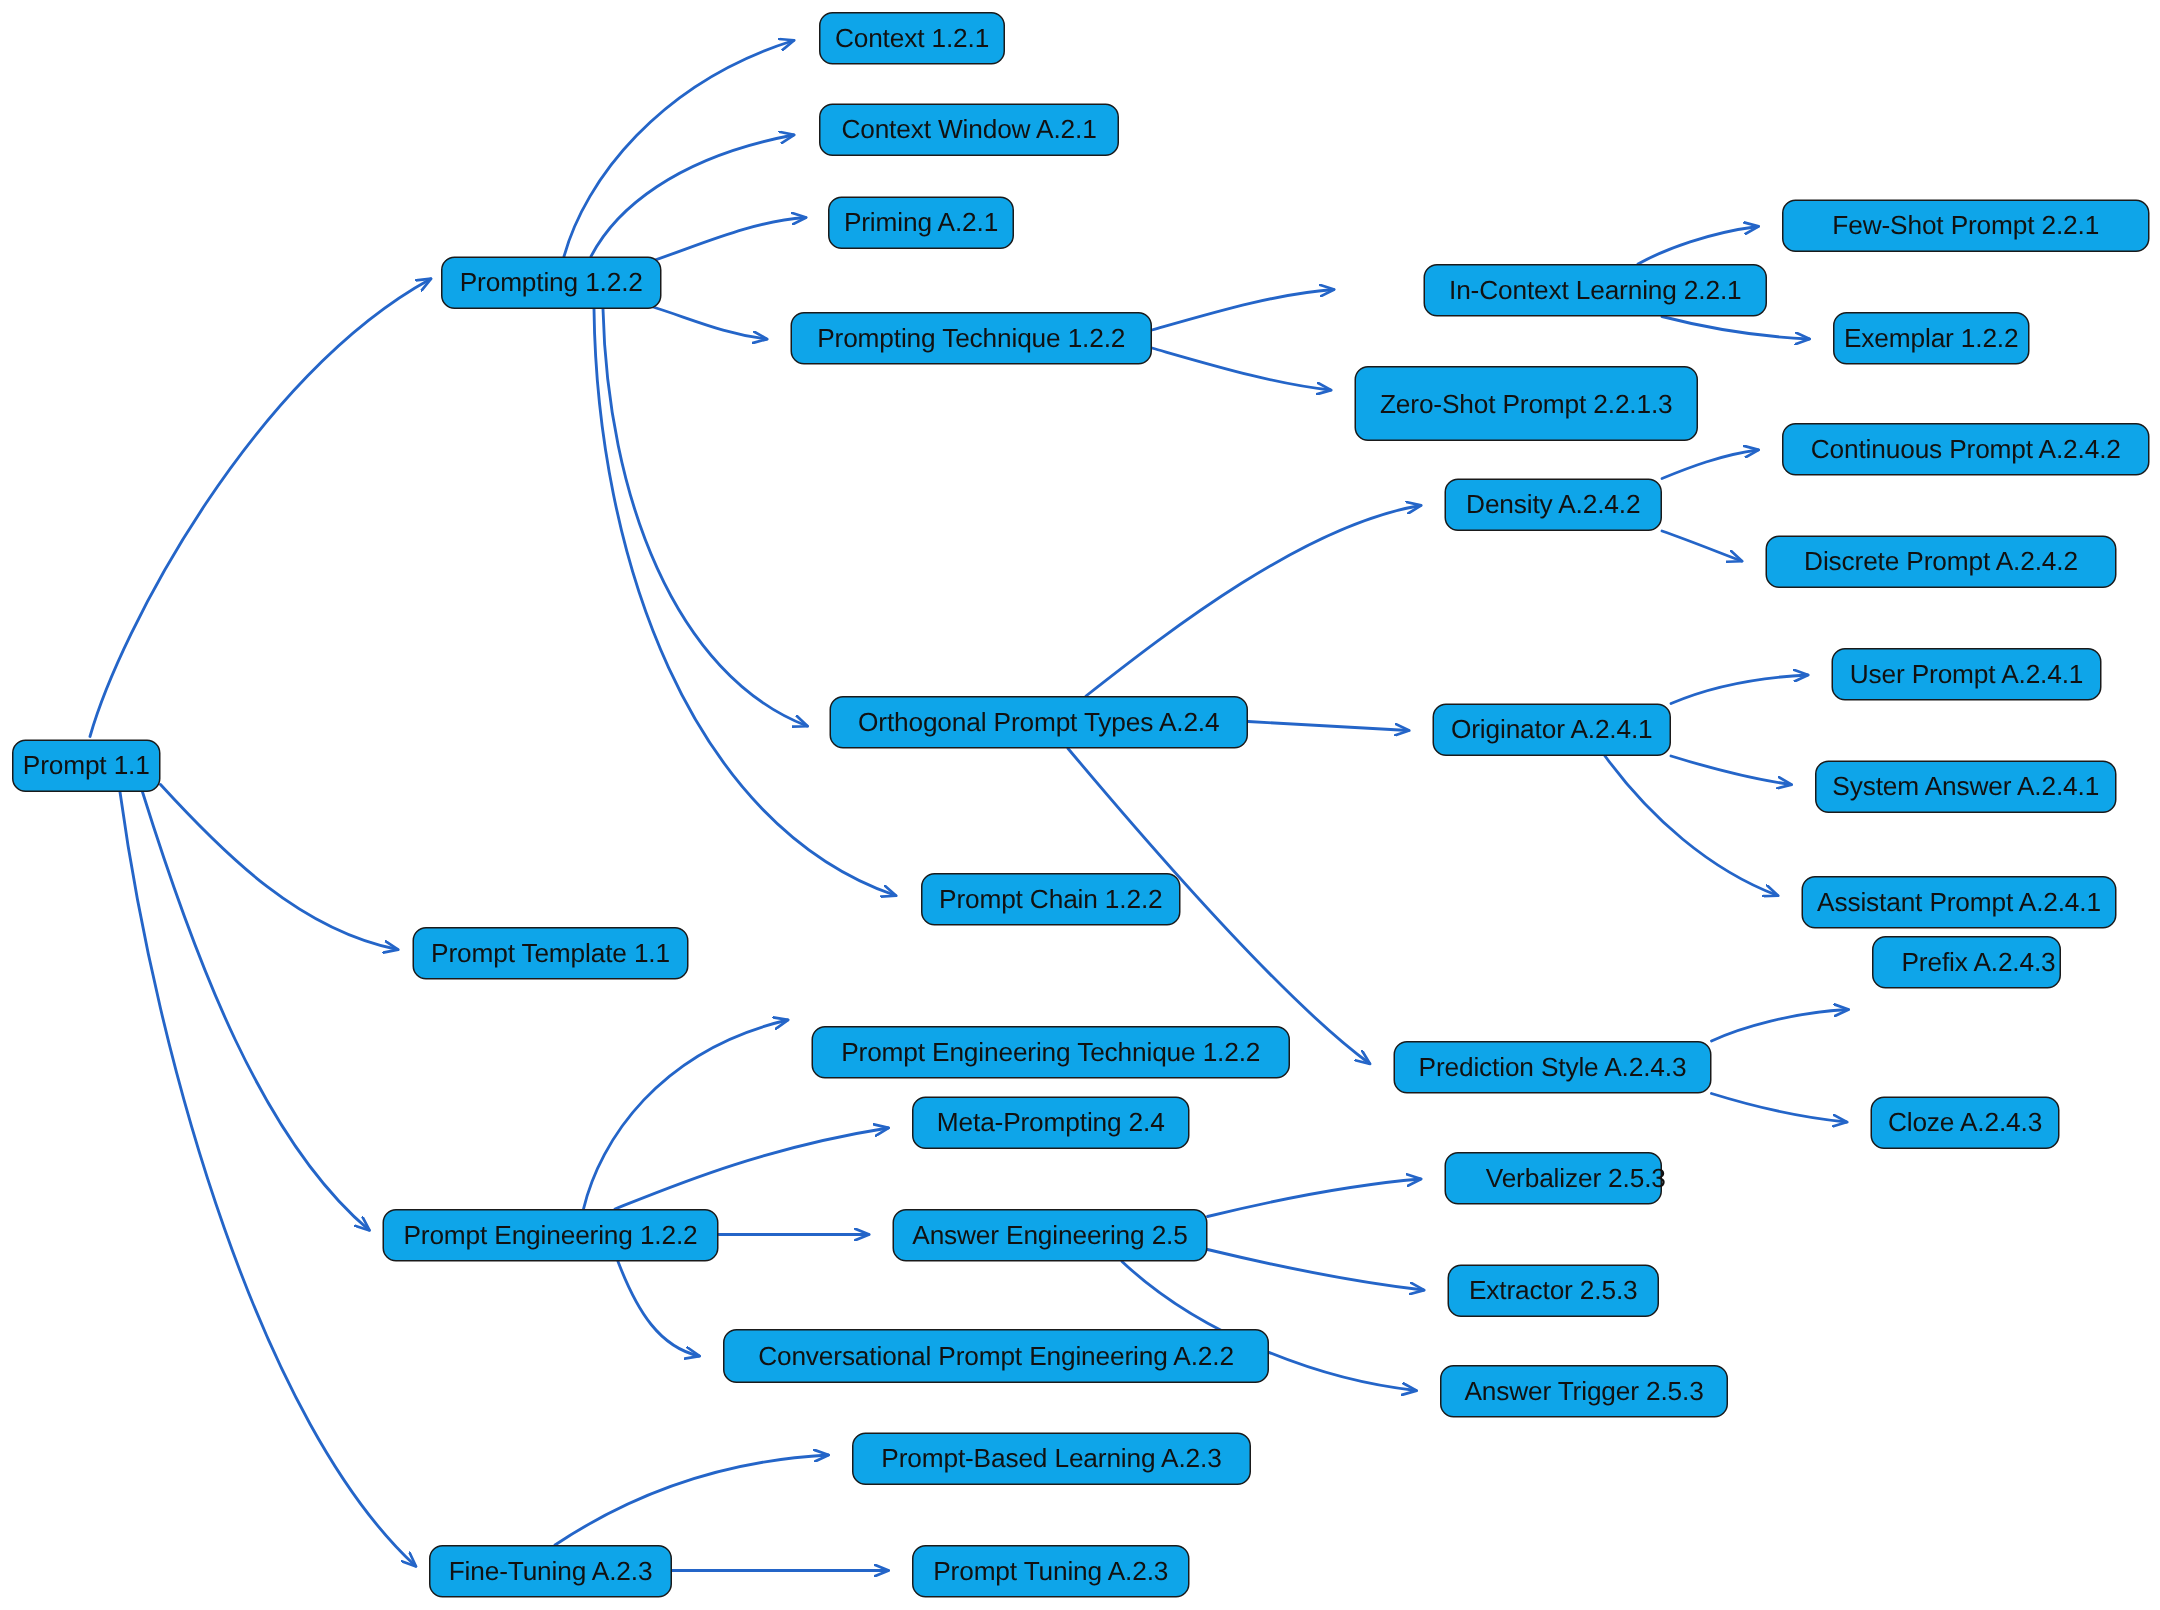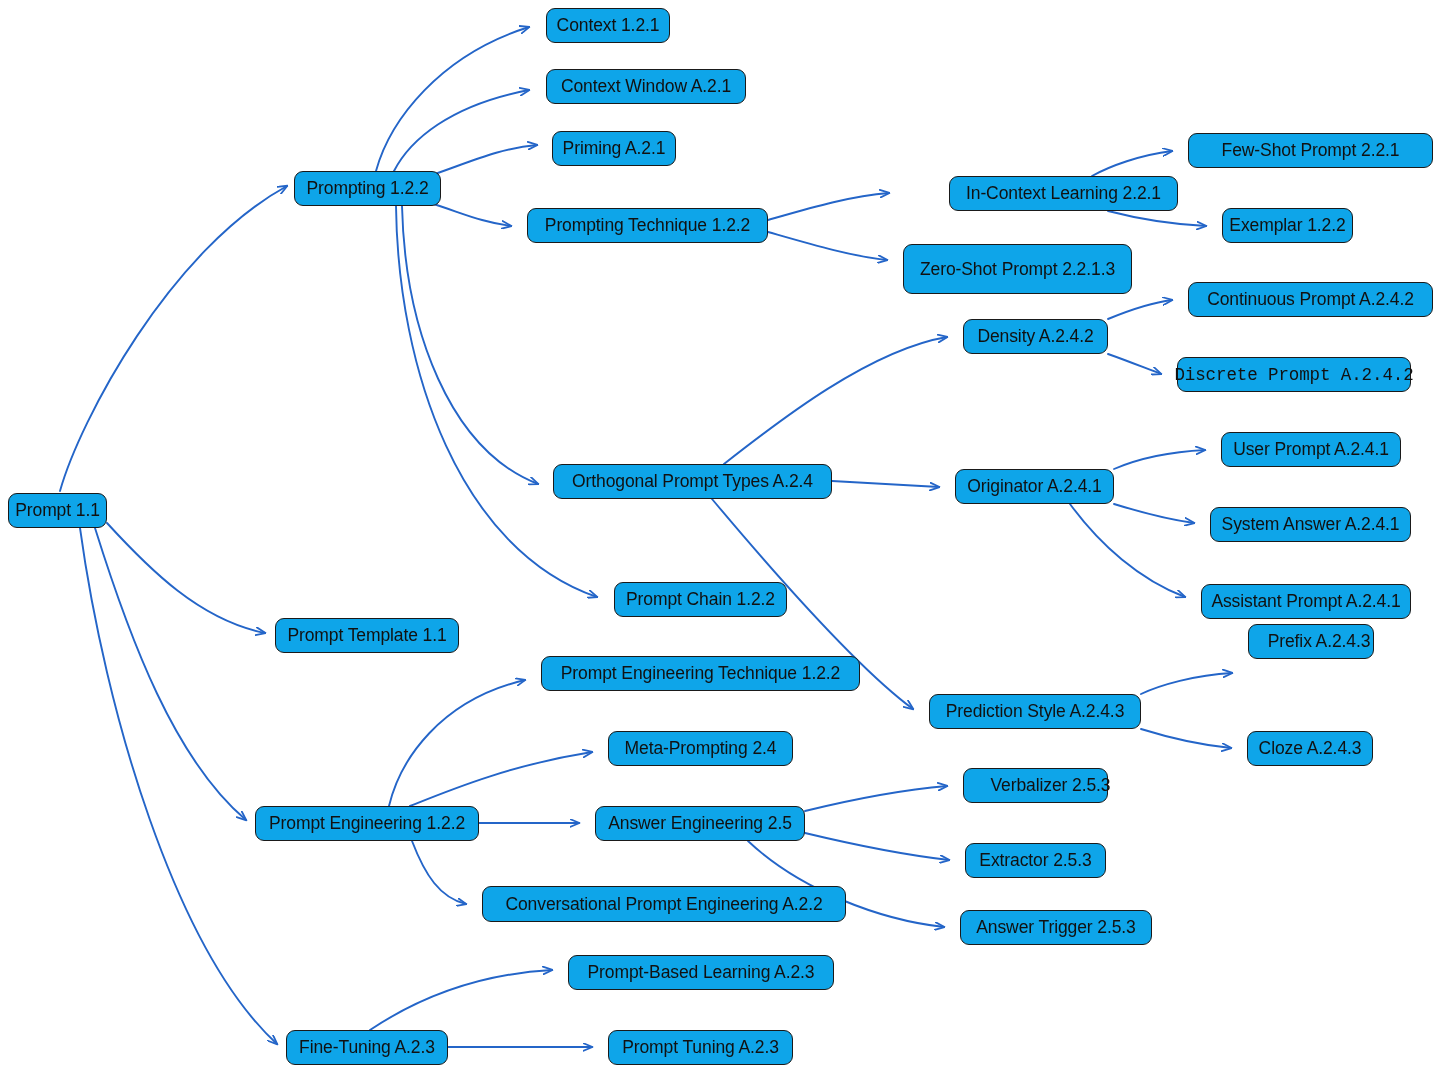--- a/index.html
+++ b/index.html
@@ -125,21 +125,21 @@
       </div>
       <div class="node" style="left: 553px; top: 464px; width: 279px; height: 35px;">
         <span class="node-label">Orthogonal Prompt Types A.2.4</span>
       </div>
       <div class="node" style="left: 963px; top: 319px; width: 145px; height: 35px;">
         <span class="node-label">Density A.2.4.2</span>
       </div>
       <div class="node" style="left: 1188px; top: 282px; width: 245px; height: 35px;">
         <span class="node-label">Continuous Prompt A.2.4.2</span>
       </div>
-      <div class="node" style="left: 1177px; top: 357px; width: 234px; height: 35px; font-family: Liberation Mono, monospace;">
+      <div class="node" style="left: 1177px; top: 357px; width: 234px; height: 35px;">
         <span class="node-label">Discrete Prompt A.2.4.2</span>
       </div>
       <div class="node" style="left: 955px; top: 469px; width: 159px; height: 35px;">
         <span class="node-label">Originator A.2.4.1</span>
       </div>
       <div class="node" style="left: 1221px; top: 432px; width: 180px; height: 35px;">
         <span class="node-label">User Prompt A.2.4.1</span>
       </div>
       <div class="node" style="left: 1210px; top: 507px; width: 201px; height: 35px;">
         <span class="node-label">System Answer A.2.4.1</span>
@@ -158,21 +158,21 @@
       </div>
       <div class="node" style="left: 614px; top: 582px; width: 173px; height: 35px;">
         <span class="node-label">Prompt Chain 1.2.2</span>
       </div>
       <div class="node" style="left: 275px; top: 618px; width: 184px; height: 35px;">
         <span class="node-label">Prompt Template 1.1</span>
       </div>
       <div class="node" style="left: 255px; top: 806px; width: 224px; height: 35px;">
         <span class="node-label">Prompt Engineering 1.2.2</span>
       </div>
-      <div class="node" style="left: 541px; top: 656px; width: 319px; height: 35px;">
+      <div class="node" style="left: 541px; top: 684px; width: 319px; height: 35px;">
         <span class="node-label">Prompt Engineering Technique 1.2.2</span>
       </div>
       <div class="node" style="left: 608px; top: 731px; width: 185px; height: 35px;">
         <span class="node-label">Meta-Prompting 2.4</span>
       </div>
       <div class="node" style="left: 595px; top: 806px; width: 210px; height: 35px;">
         <span class="node-label">Answer Engineering 2.5</span>
       </div>
       <div class="node" style="left: 482px; top: 886px; width: 364px; height: 36px;">
         <span class="node-label">Conversational Prompt Engineering A.2.2</span>

